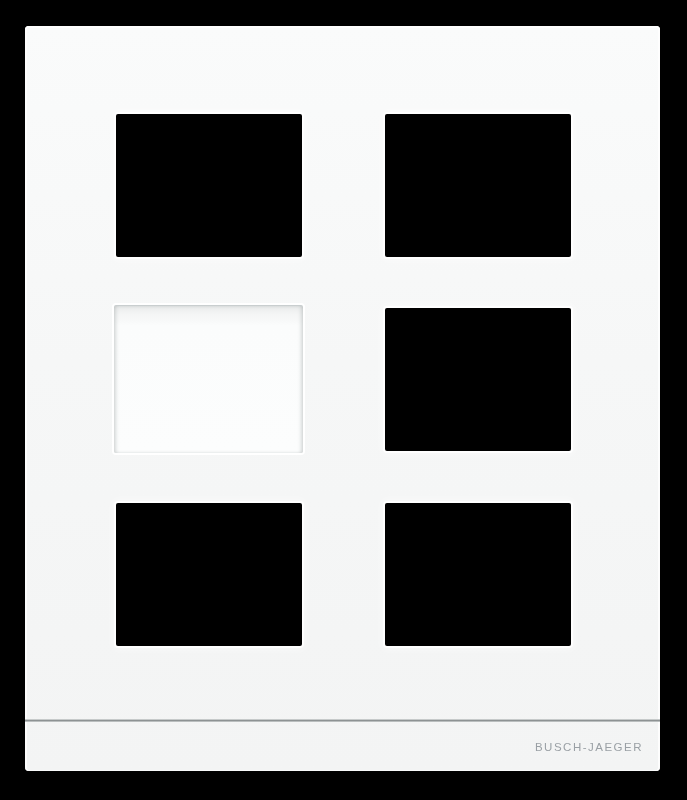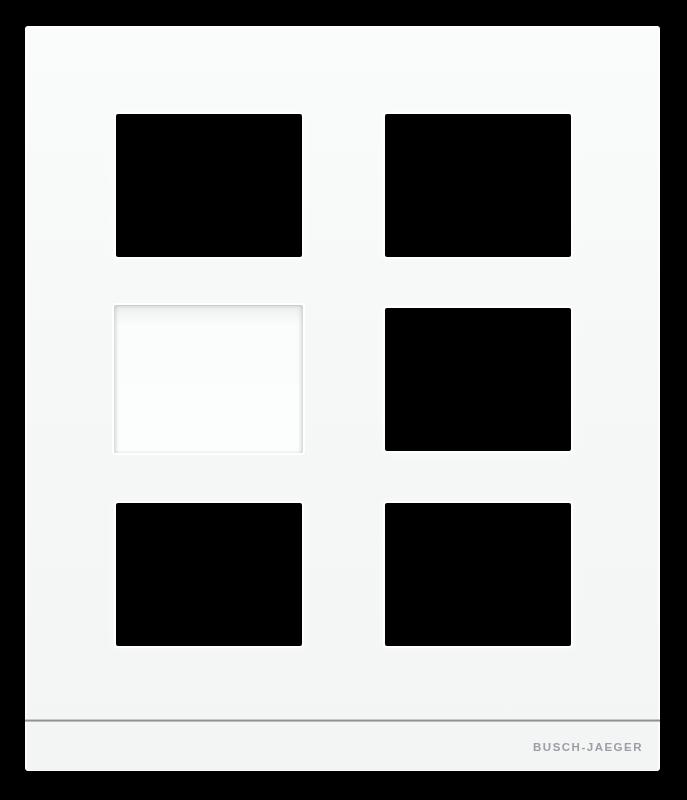--- a/index.html
+++ b/index.html
@@ -90,21 +90,21 @@
     height: 49px;
     display: flex;
     align-items: center;
     justify-content: flex-end;
     box-sizing: border-box;
     padding-right: 17px;
   }
   .brand-text {
     font-family: "Liberation Sans", sans-serif;
     font-size: 11.5px;
-    font-weight: bold;
+    font-weight: normal;
     letter-spacing: 0.13em;
     color: #9aa0a5;
     user-select: none;
   }
 </style>
 </head>
 <body>
 
 <div class="stage">
   <div class="plate">

